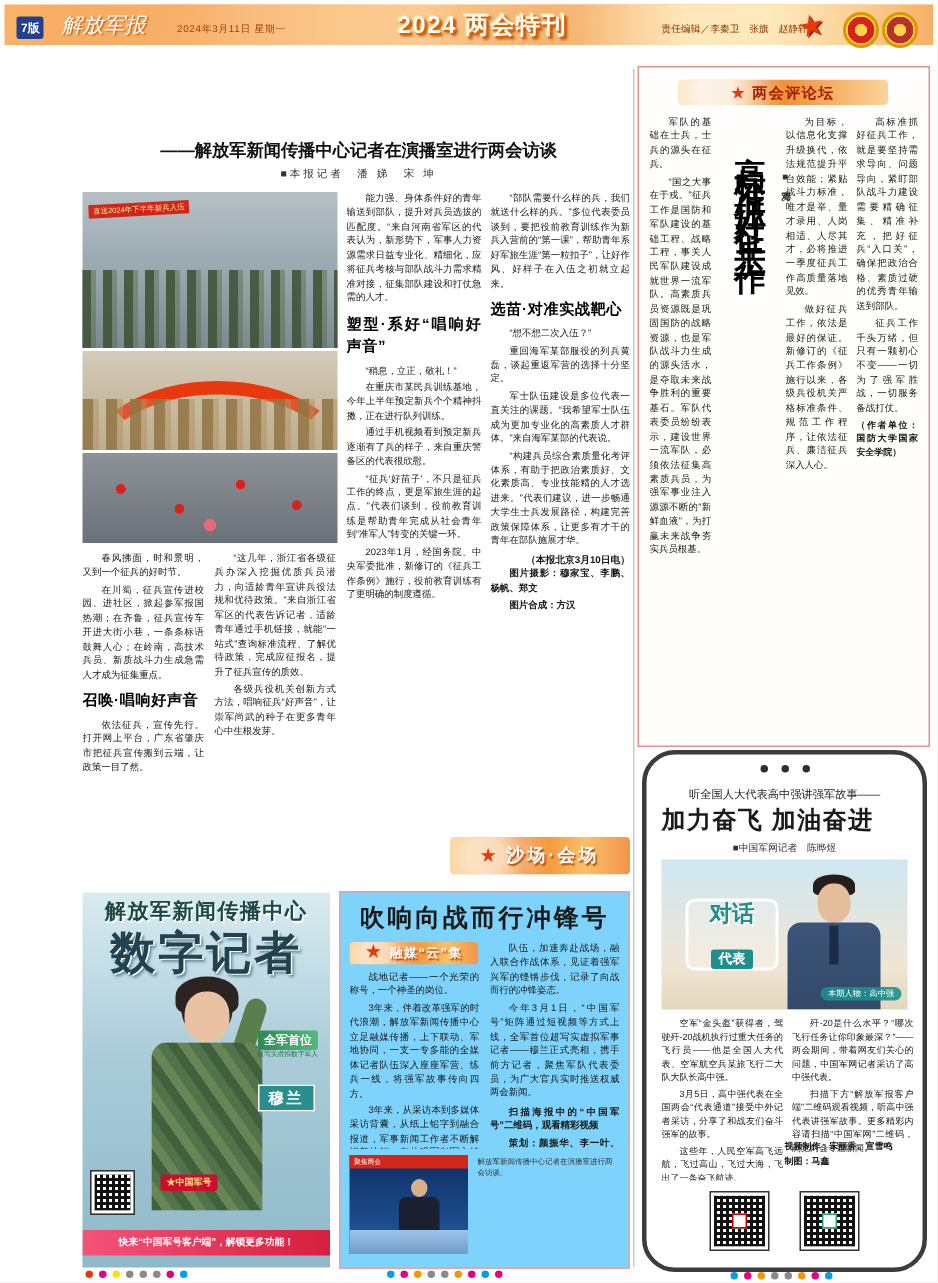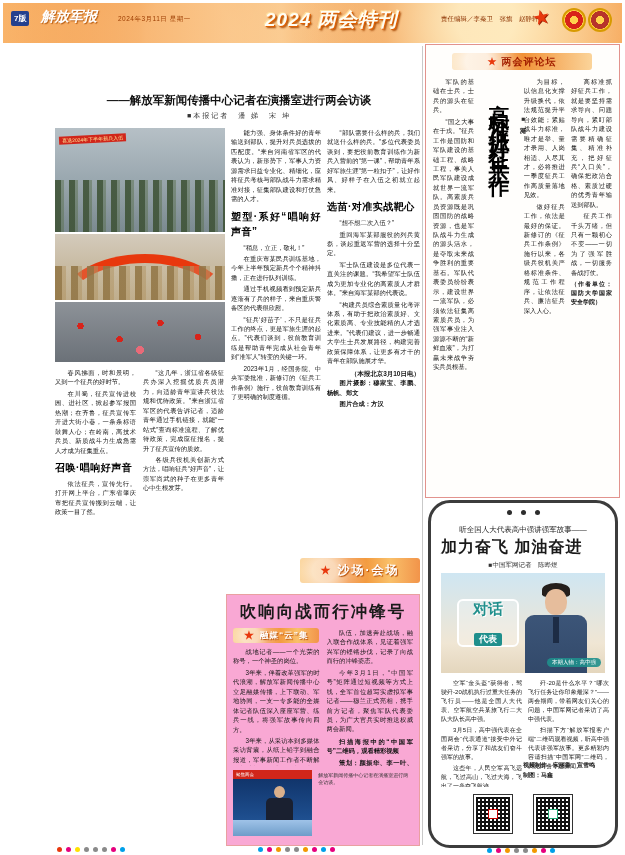--- a/index.html
+++ b/index.html
@@ -1,31 +1,31 @@
 <!DOCTYPE html>
 <html><head>
 <meta charset="utf-8">
 <style>
   html,body{margin:0;padding:0;background:#e9e9e9;}
   #page{position:relative;width:625px;height:855px;background:#fff;overflow:hidden;
         font-family:"Liberation Sans",sans-serif;color:#1a1a1a;}
   
-  #banner{position:absolute;left:3px;top:3px;right:3px;height:40px;
+  #banner{position:absolute;left:3px;top:3px;right:3px;height:27px;
     background:
       radial-gradient(circle at 78% 40%, rgba(255,240,200,.9) 0 6%, transparent 40%),
       radial-gradient(circle at 30% 80%, rgba(255,220,170,.6) 0 10%, transparent 45%),
       linear-gradient(90deg,#f9b267,#ee7f23 22%,#f8c182 45%,#ed7c1f 62%,#f7ad55 82%,#f3923a);
     display:flex;align-items:center;}
   .pgbadge{position:absolute;left:8px;top:8px;background:#23408e;color:#fff;
     font-size:8px;font-weight:bold;padding:2px 3px;border-radius:2px;}
   .masthead{position:absolute;left:38px;top:5px;font-family:"DejaVu Serif",serif;
-    font-style:italic;font-weight:700;font-size:14px;color:#fff;
+    font-style:italic;font-weight:400;font-size:14px;color:#fff;
     text-shadow:1px 1px 1px #b85c10;}
   .dateline{position:absolute;left:115px;top:12px;font-size:6.5px;color:#9c3c00;letter-spacing:.5px;}
-  .spec-title{position:absolute;left:262px;top:4px;font-size:19px;font-weight:900;font-style:italic;
+  .spec-title{position:absolute;left:262px;top:4px;font-size:16px;font-weight:900;
     color:#fffdf2;letter-spacing:1px;
     text-shadow:1px 1px 0 #e06000,2px 2px 2px #a34400,-1px -1px 0 #ffdf9e;}
   .editors{position:absolute;left:438px;top:12px;font-size:6.5px;color:#8c3200;}
   .banner-star{position:absolute;right:72px;top:2px;font-size:20px;color:#e8380d;
     text-shadow:1px 1px 0 #9c1d00;transform:rotate(-12deg);}
   .emblem{position:absolute;top:5px;width:20px;height:20px;border-radius:50%;
     border:2px solid #d79a00;background:radial-gradient(circle,#ffd24d 28%,#d8231a 30% 62%,#ffd24d 64%);}
   #emblem-a{right:36px;} #emblem-b{right:10px;background:radial-gradient(circle,#ffd24d 28%,#b7322b 30% 62%,#ffcf3e 64%);}
   
   #main-title{position:absolute;left:58px;top:52px;width:362px;text-align:center;
@@ -115,21 +115,21 @@
   .qr{background:
       repeating-linear-gradient(0deg,#111 0 2px,transparent 2px 4px),
       repeating-linear-gradient(90deg,#111 0 2px,#fff 2px 4px);
     border:2px solid #fff;outline:1px solid #333;}
   #poster-qr{position:absolute;left:6px;bottom:36px;width:24px;height:24px;}
   .poster-strip{position:absolute;left:0;bottom:8px;width:100%;height:17px;
     background:linear-gradient(90deg,#f4537a,#d81e3e);display:flex;align-items:center;justify-content:center;
     color:#fff;font-size:6.5px;font-weight:bold;}
   
   #media-box{position:absolute;left:226px;top:594px;width:194px;height:252px;
-    border:1.5px solid #e9a0a0;background:#f9a8d4;padding:5px 6px;box-sizing:border-box;}
+    border:1.5px solid #e9a0a0;background:#7dd3fc;padding:5px 6px;box-sizing:border-box;}
   #media-title{font-size:16.5px;font-weight:900;text-align:center;letter-spacing:2px;margin:1px 0 5px;}
   #media-cols{display:flex;gap:7px;height:138px;overflow:hidden;}
   #media-cols .col{width:88px;overflow:hidden;}
   #media-ribbon{width:86px;height:15px;font-size:8.5px;margin:0 auto 4px;letter-spacing:1px;}
   .scan-note{font-size:6.3px;font-weight:bold;margin:3px 0 2px;text-indent:2em;}
   #media-bottom{display:flex;gap:6px;margin-top:4px;}
   #studio{position:relative;width:92px;height:66px;background:linear-gradient(180deg,#0e2f63,#1d4d8d 70%,#2c5f9f);overflow:hidden;}
   .studio-bar{position:absolute;left:0;top:0;width:100%;height:9px;background:#d1261a;color:#fff;
     font-size:4.5px;display:flex;align-items:center;padding-left:3px;box-sizing:border-box;}
   .anchor-head{position:absolute;left:41px;top:16px;width:11px;height:12px;border-radius:50%;background:#d9b08c;}
@@ -283,20 +283,34 @@
       <div class="comm-col t">
         <div>
             <p>高标准抓好征兵工作，就是要坚持需求导向、问题导向，紧盯部队战斗力建设需要精确征集、精准补充，把好征兵“入口关”，确保把政治合格、素质过硬的优秀青年输送到部队。</p>
             <p>征兵工作千头万绪，但只有一颗初心不变——一切为了强军胜战，一切服务备战打仗。</p>
           </div>
         <div class="comm-footer">（作者单位：国防大学国家安全学院）</div>
       </div>
     </div>
   </div>
 
+  <div id="poster">
+    <div class="poster-org">解放军新闻传播中心</div>
+    <div class="poster-title">数字记者</div>
+    <div class="figure-hair"></div>
+    <div class="figure-head"></div>
+    <div class="figure-arm"></div>
+    <div class="figure-body"></div>
+    <span class="tag-main">全军首位</span>
+    <span class="tag-sub">超写实虚拟数字军人</span>
+    <span class="name-tag">穆兰</span>
+    <span class="belt-logo">★中国军号</span>
+    <div id="poster-qr" class="qr"></div>
+    <div class="poster-strip">快来“中国军号客户端”，解锁更多功能！</div>
+  </div>
 
   <div id="media-box">
     <div id="media-title">吹响向战而行冲锋号</div>
     <div id="media-cols">
       <div class="col t">
         <div id="media-ribbon" class="ribbon">
           <span class="rstar">★</span>
           <span>融媒“云”集</span>
         </div>
         <div>

